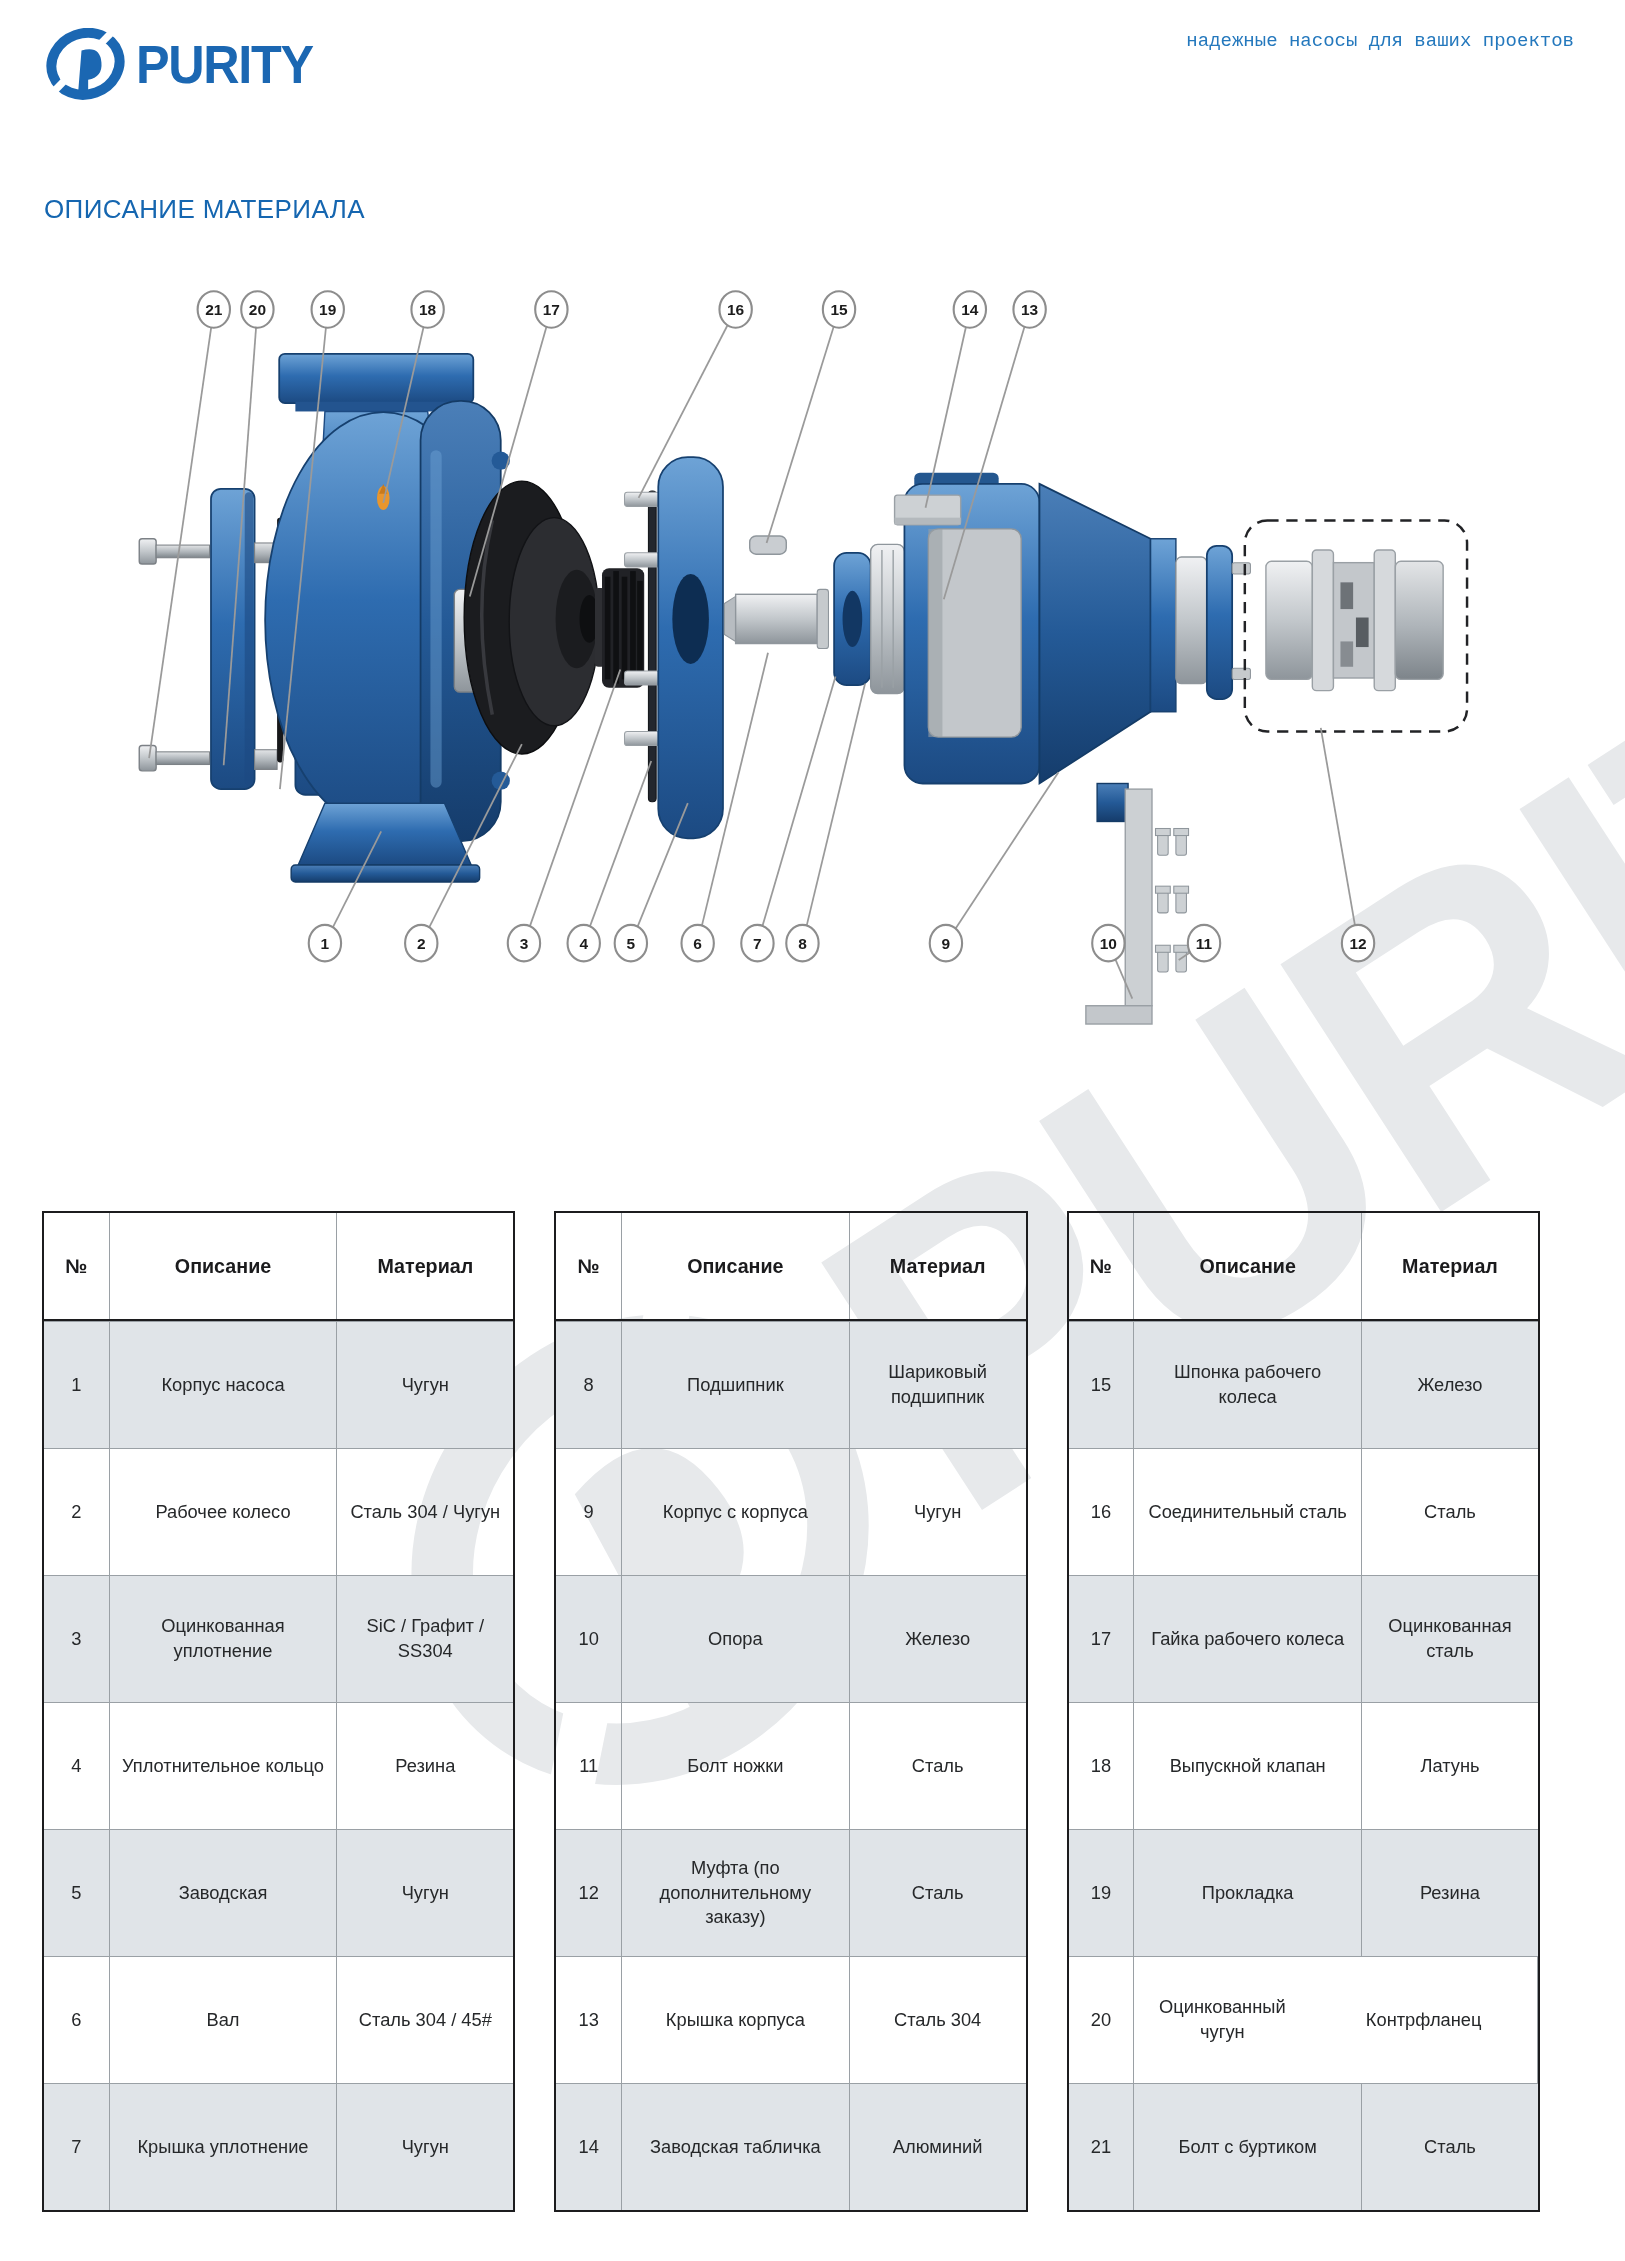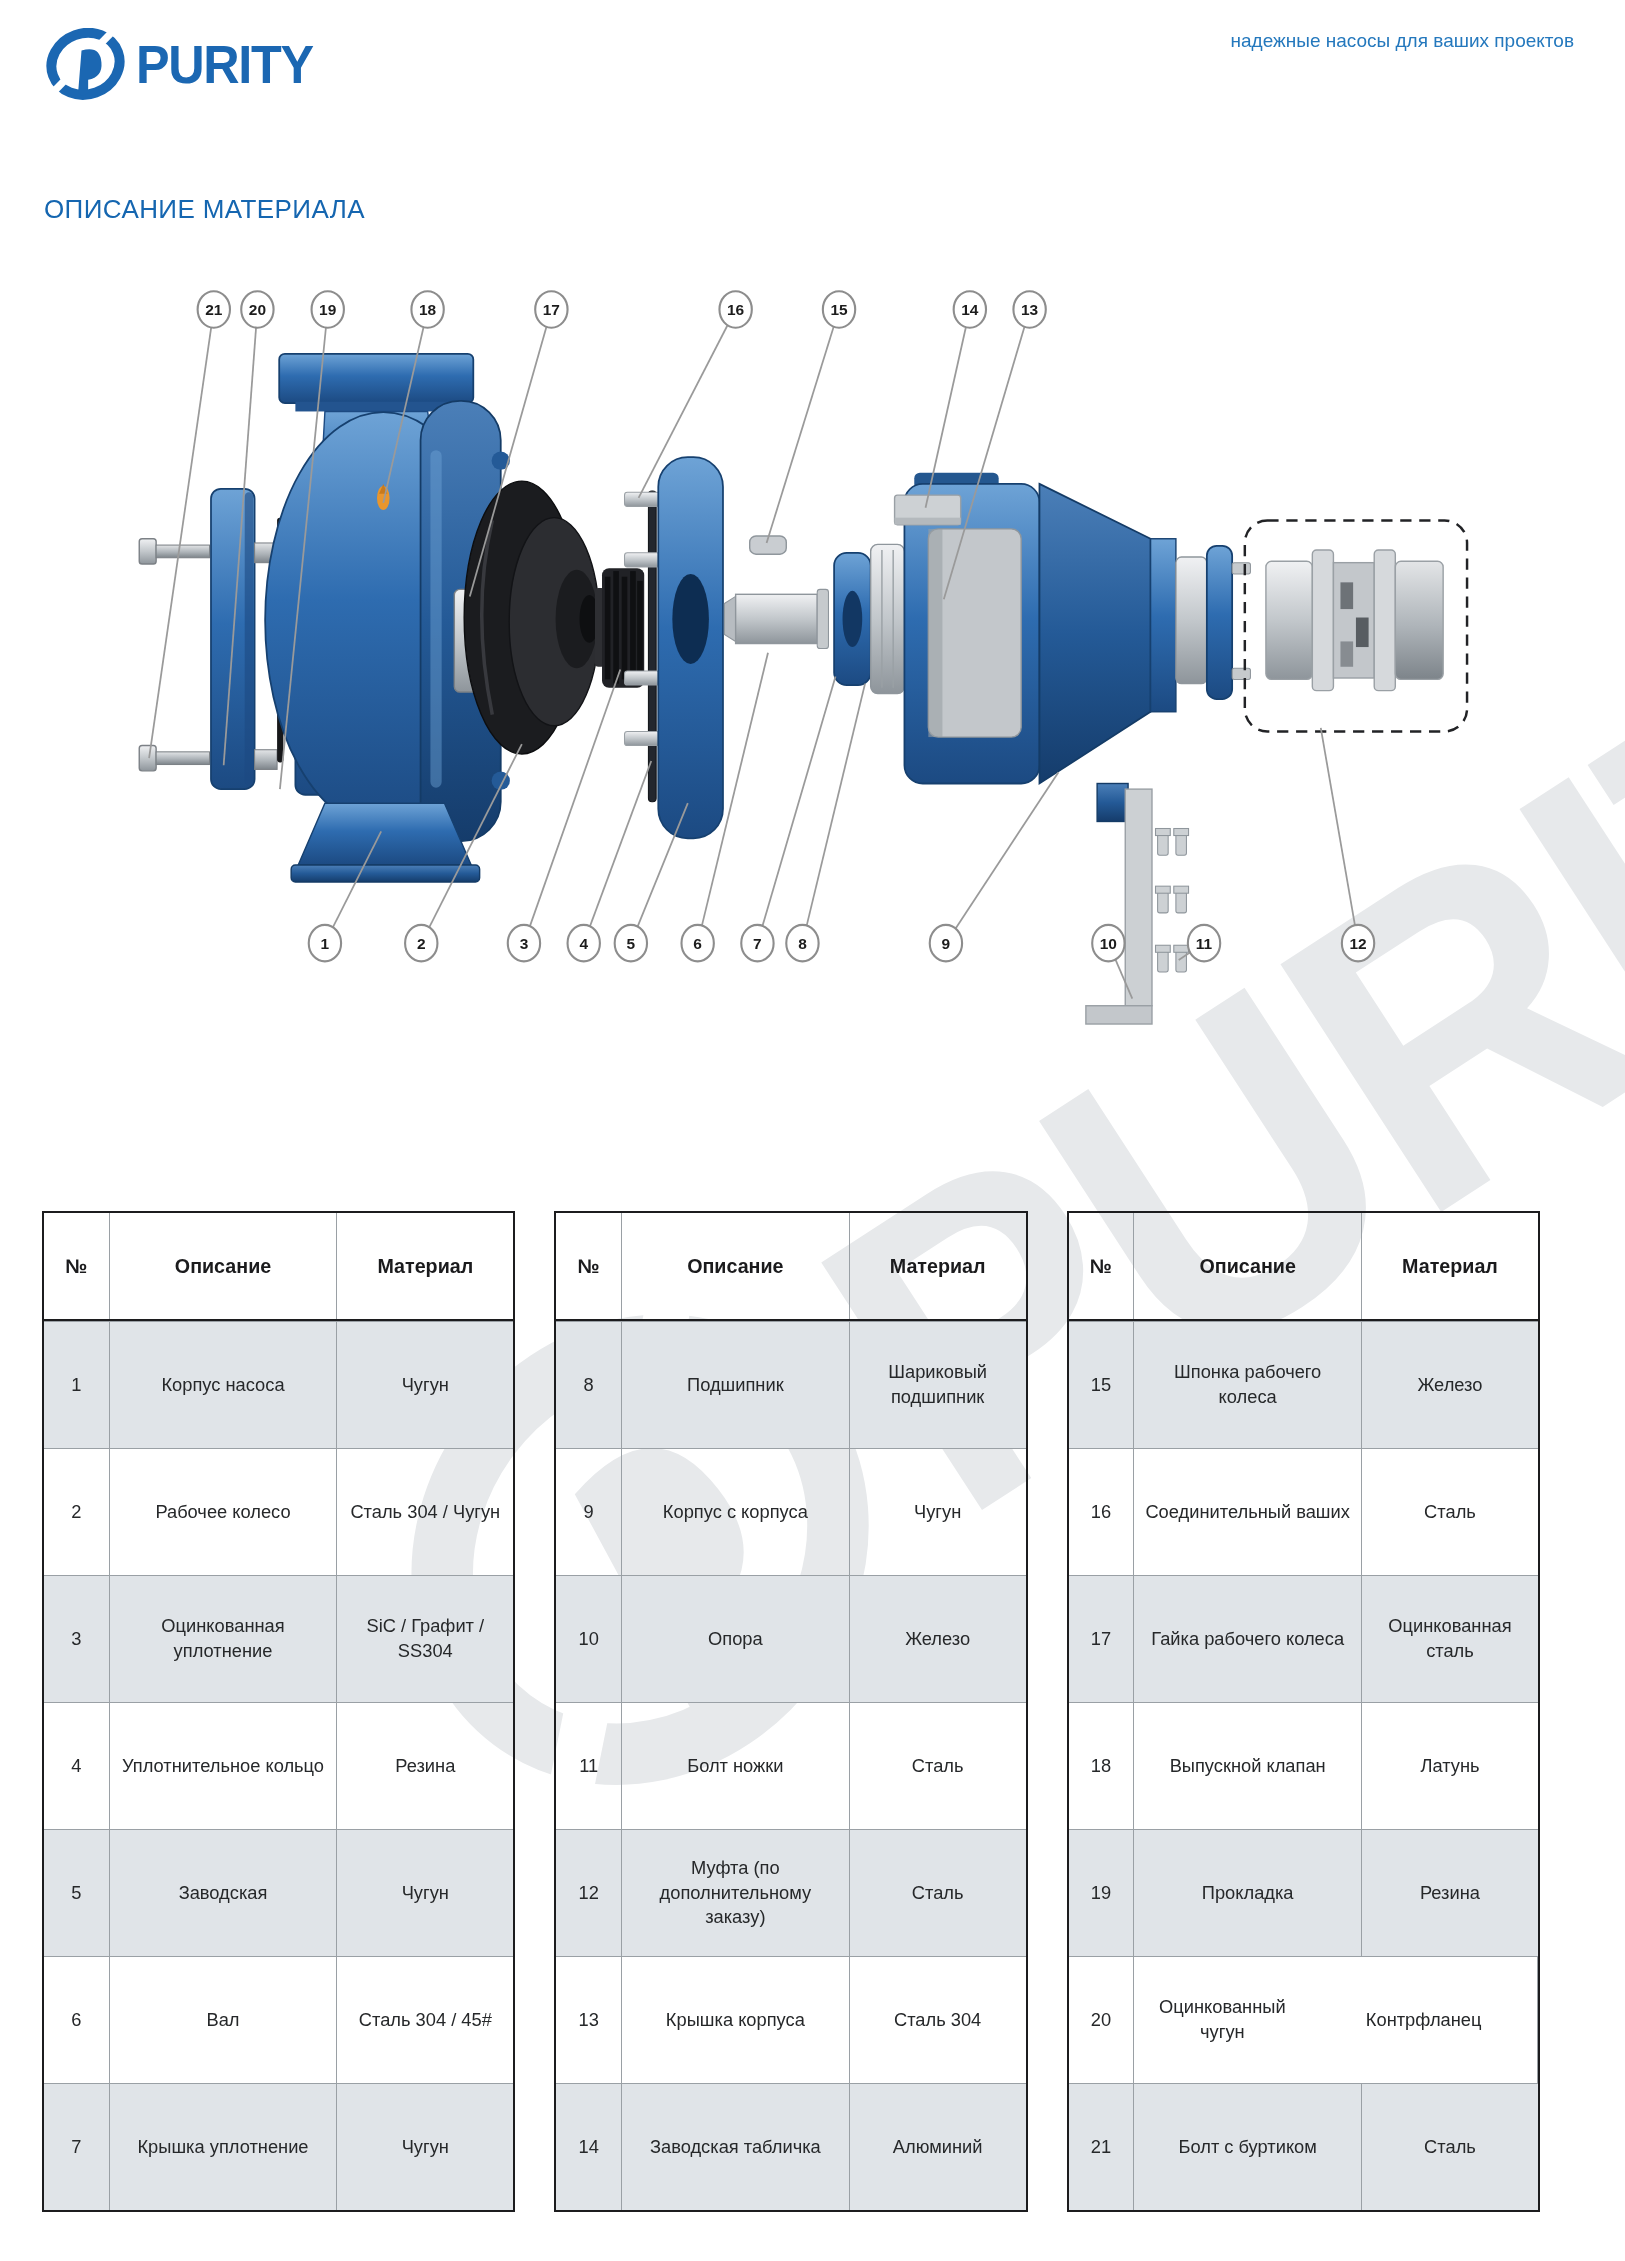--- a/index.html
+++ b/index.html
@@ -19,21 +19,21 @@
     transform-origin:0 50%;
   }
   
   .page-header{position:absolute;left:0;top:0;width:1626px;height:127px;z-index:2;}
   .logo{position:absolute;left:42px;top:28px;display:flex;align-items:center;}
   .logo-text{
     font-size:53px;font-weight:bold;color:#1b67b2;letter-spacing:-1.4px;
     transform:scaleX(.95);transform-origin:0 50%;margin-left:7px;
   }
   .tagline{
-    position:absolute;right:52px;top:29.5px;font-size:19px;color:#2478bd;
+    position:absolute;right:52px;top:29.5px;font-size:19px;color:#2478bd;font-family:Liberation Mono, monospace;
   }
   
   .section-title{
     position:absolute;left:44px;top:194px;z-index:2;
     font-size:26px;font-weight:normal;color:#1566b0;letter-spacing:0.4px;
   }
   
   #diagram{position:absolute;left:0;top:0;z-index:2;}
   
   #tables{
@@ -472,21 +472,21 @@
         <div class="t-cell c-desc">Описание</div>
         <div class="t-cell c-mat">Материал</div>
       </div>
       <div class="t-row alt">
         <div class="t-cell c-no">15</div>
         <div class="t-cell c-desc">Шпонка рабочего колеса</div>
         <div class="t-cell c-mat">Железо</div>
       </div>
       <div class="t-row">
         <div class="t-cell c-no">16</div>
-        <div class="t-cell c-desc">Соединительный ваших</div>
+        <div class="t-cell c-desc">Соединительный сталь</div>
         <div class="t-cell c-mat">Сталь</div>
       </div>
       <div class="t-row alt">
         <div class="t-cell c-no">17</div>
         <div class="t-cell c-desc">Гайка рабочего колеса</div>
         <div class="t-cell c-mat">Оцинкованная сталь</div>
       </div>
       <div class="t-row">
         <div class="t-cell c-no">18</div>
         <div class="t-cell c-desc">Выпускной клапан</div>

